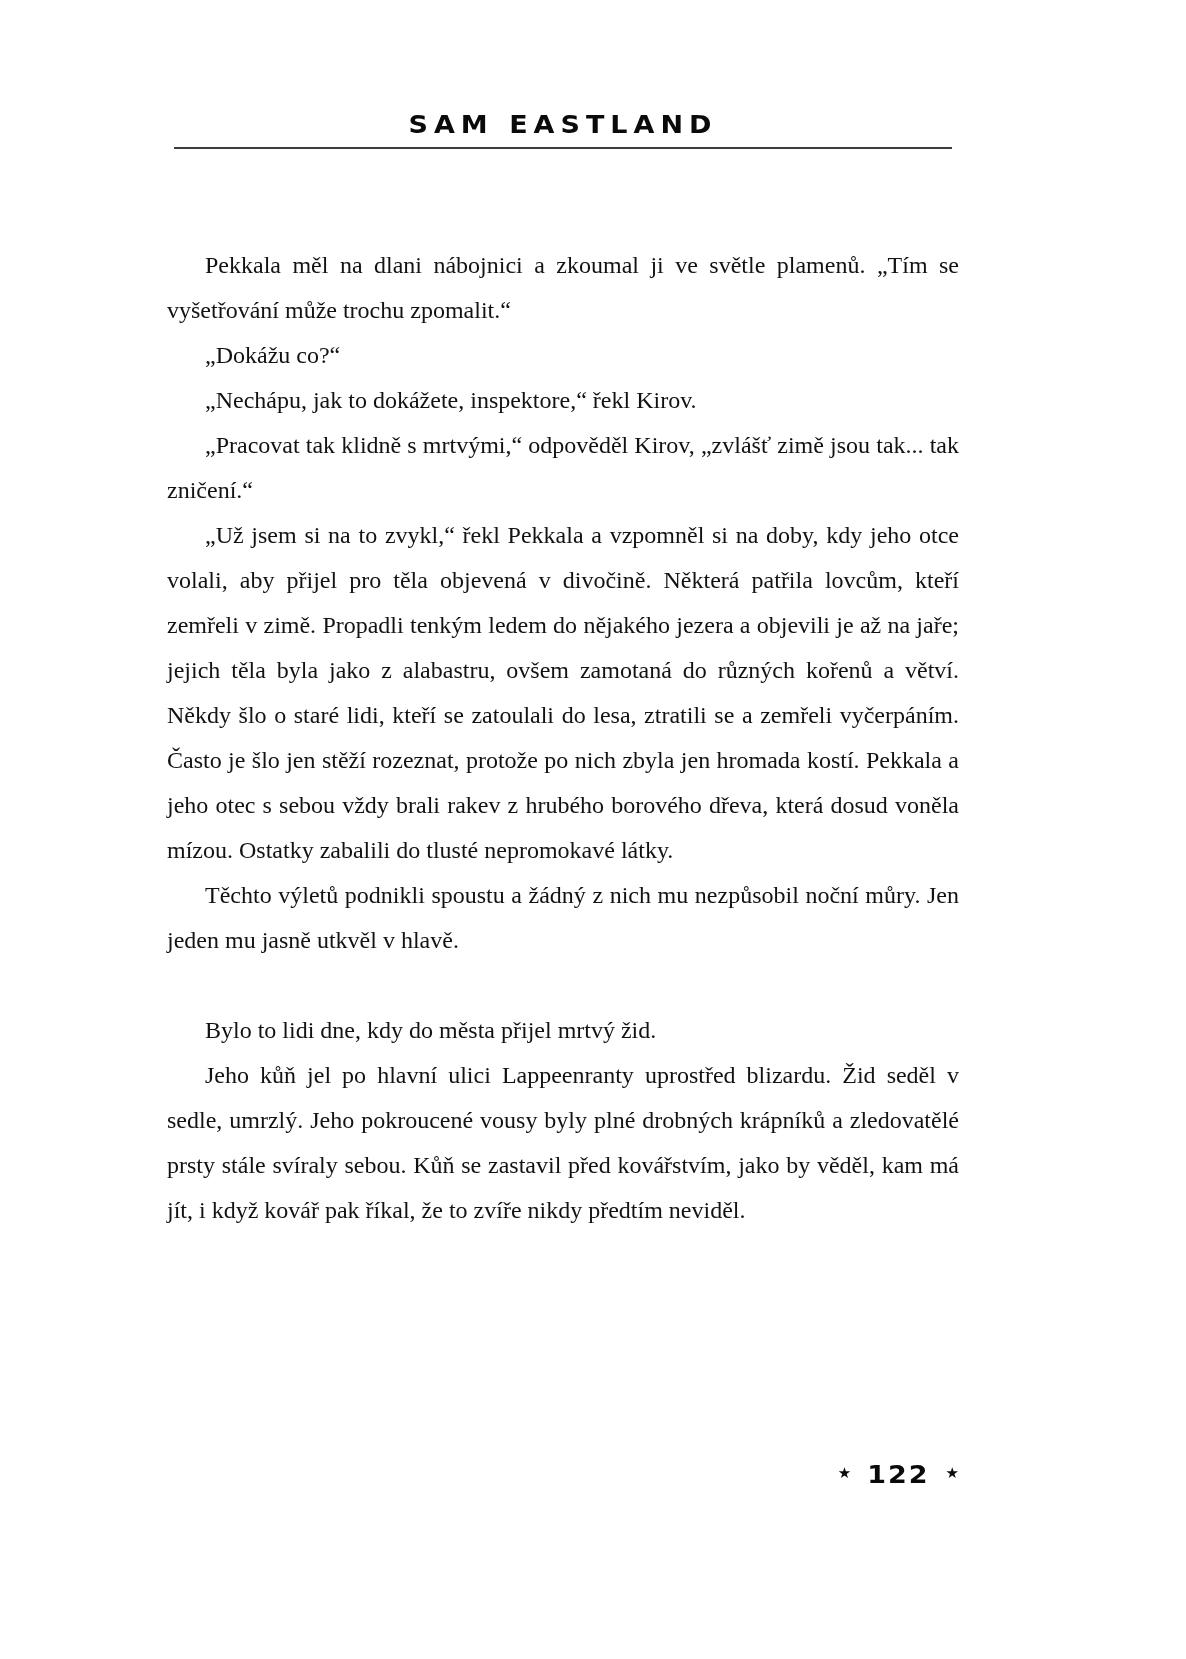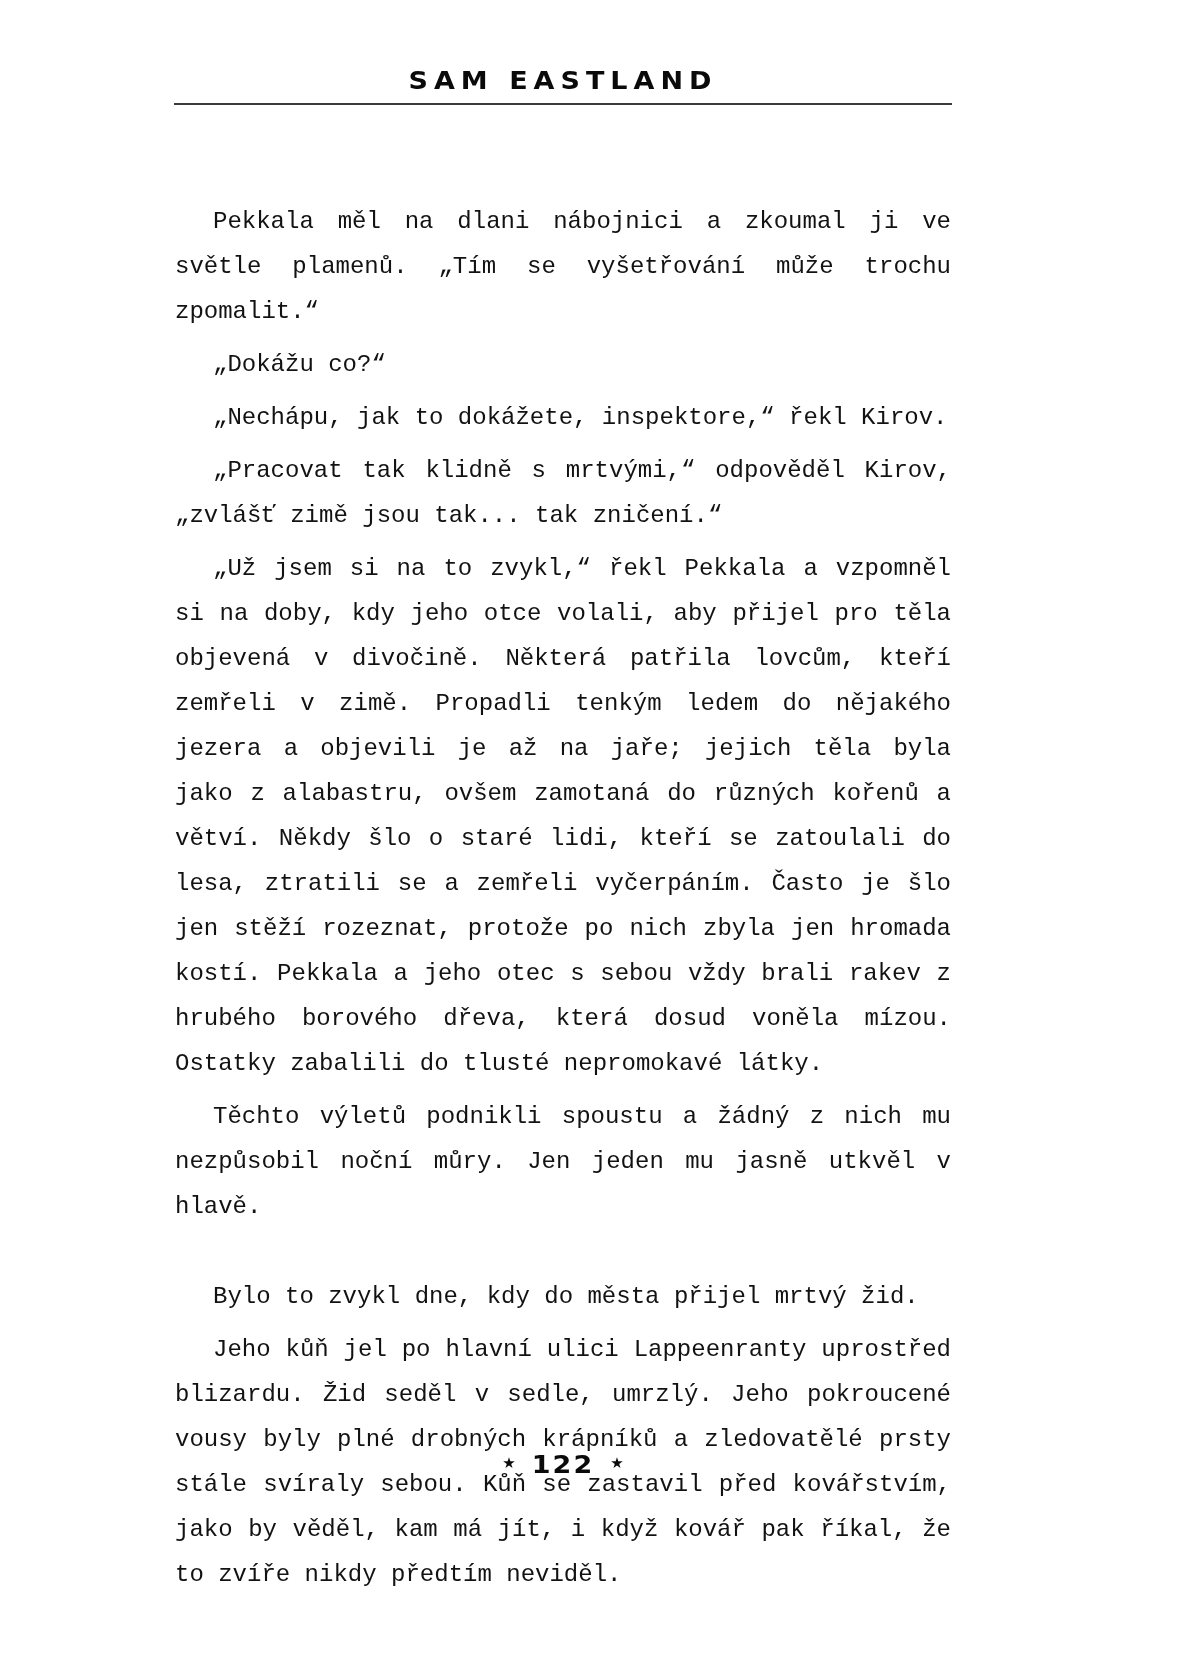--- a/index.html
+++ b/index.html
@@ -16,21 +16,21 @@
   .page {
     position: relative;
     width: 1186px;
     height: 1659px;
     background: #ffffff;
     overflow: hidden;
   }
 
   
   .header {
-    padding-top: 64px;
+    padding-top: 108px;
     width: 792px;
     margin-left: 167px;
     text-align: center;
   }
 
   .header-title {
     display: inline-block;
     font-family: "DejaVu Sans", sans-serif;
     font-weight: 900;
     font-size: 27px;
@@ -53,35 +53,34 @@
     margin: 94px 0 0 167px;
     font-size: 24px;
     line-height: 45px;
     text-align: justify;
     hyphens: auto;
     -webkit-hyphens: auto;
   }
 
   .text-block p.para {
     text-indent: 38px;
-    margin: 8px;
-    font-family: Liberation Mono, monospace;
+    margin: 0;
   }
 
   .text-block p.para.section-break {
     margin-top: 45px;
   }
 
   
   .footer {
     position: absolute;
     left: 167px;
     width: 792px;
-    bottom: 180px;
-    text-align: center;
+    bottom: 170px;
+    text-align: right;
     white-space: nowrap;
   }
 
   .footer .star {
     font-size: 15px;
     color: #0a0a0a;
     vertical-align: 5px;
     display: inline-block;
   }
 
@@ -107,21 +106,21 @@
 
   <hr class="header-rule">
 
   <div class="text-block">
       <p class="para">Pekkala měl na dlani nábojnici a zkoumal ji ve světle plamenů. „Tím se vyšetřování může trochu zpomalit.“</p>
       <p class="para">„Dokážu co?“</p>
       <p class="para">„Nechápu, jak to dokážete, inspektore,“ řekl Kirov.</p>
       <p class="para">„Pracovat tak klidně s mrtvými,“ odpověděl Kirov, „zvlášť zimě jsou tak... tak zničení.“</p>
       <p class="para">„Už jsem si na to zvykl,“ řekl Pekkala a vzpomněl si na doby, kdy jeho otce volali, aby přijel pro těla objevená v divočině. Některá patřila lovcům, kteří zemřeli v zimě. Propadli tenkým ledem do nějakého jezera a objevili je až na jaře; jejich těla byla jako z alabastru, ovšem zamotaná do různých kořenů a větví. Někdy šlo o staré lidi, kteří se zatoulali do lesa, ztratili se a zemřeli vyčerpáním. Často je šlo jen stěží rozeznat, protože po nich zbyla jen hromada kostí. Pekkala a jeho otec s sebou vždy brali rakev z hrubého borového dřeva, která dosud voněla mízou. Ostatky zabalili do tlusté nepromokavé látky.</p>
       <p class="para">Těchto výletů podnikli spoustu a žádný z nich mu nezpůsobil noční můry. Jen jeden mu jasně utkvěl v hlavě.</p>
-      <p class="para section-break">Bylo to zvykl dne, kdy do města přijel mrtvý žid.</p>
+      <p class="para section-break">Bylo to lidi dne, kdy do města přijel mrtvý žid.</p>
       <p class="para">Jeho kůň jel po hlavní ulici Lappeenranty uprostřed blizardu. Žid seděl v sedle, umrzlý. Jeho pokroucené vousy byly plné drobných krápníků a zledovatělé prsty stále svíraly sebou. Kůň se zastavil před kovářstvím, jako by věděl, kam má jít, i když kovář pak říkal, že to zvíře nikdy předtím neviděl.</p>
     </div>
 
   <div class="footer">
     <span class="star">★</span>
     <span class="pagenum">122</span>
     <span class="star">★</span>
   </div>
 
 </div>

